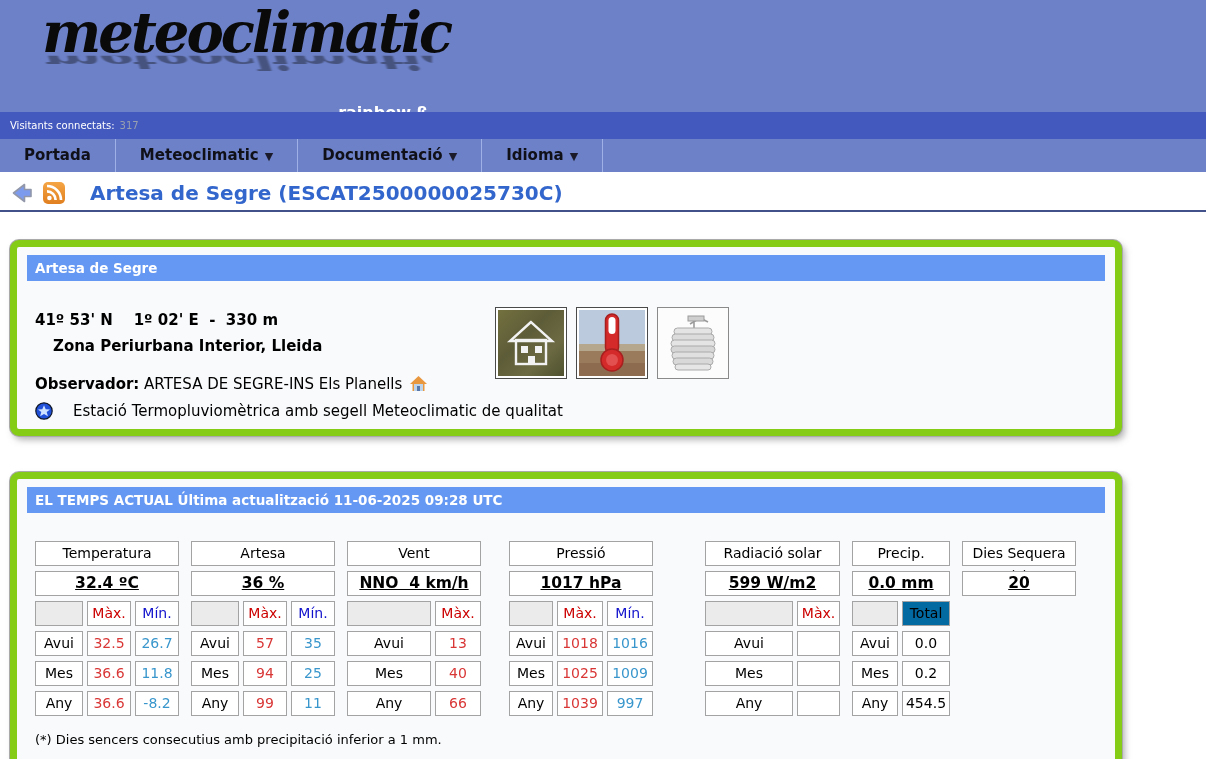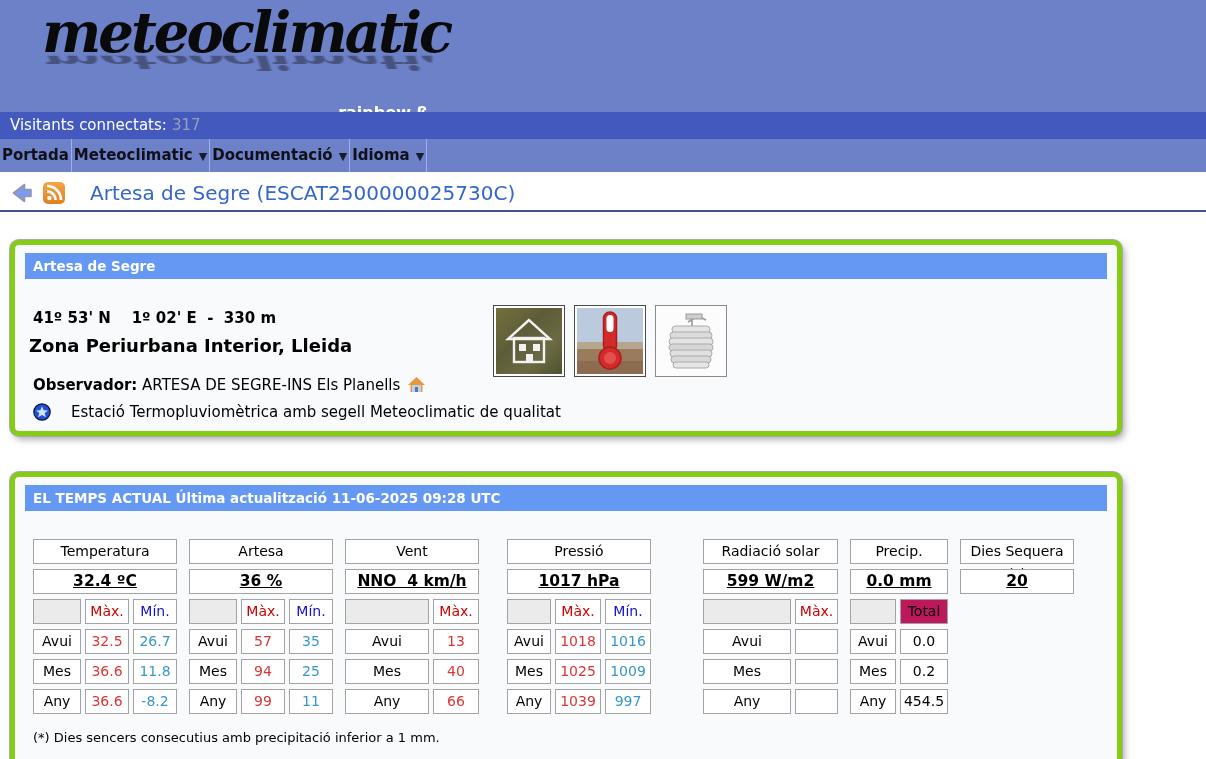--- a/index.html
+++ b/index.html
@@ -10,50 +10,50 @@
   .banner { position:absolute; left:0; top:0; width:1206px; height:112px; background:#6d81c8; }
   .logo-wrap { position:absolute; left:42px; top:2px; width:390px; text-align:center; }
   .logo-script { font-family:"DejaVu Serif", serif; font-style:italic; font-weight:bold;
                  font-size:56px; color:#0a0a0a; letter-spacing:-3px; line-height:60px; }
   .logo-reflect { transform:scaleY(-0.55); opacity:.38; filter:blur(1.3px);
                   margin-top:-14px; height:34px; overflow:hidden; }
   .logo-tag { position:absolute; right:4px; top:101px; font-size:16px; font-weight:bold; color:#ffffff; }
 
   
   .visitors { position:absolute; left:0; top:112px; width:1206px; height:27px; background:#4459bd;
-              color:#fff; font-size:15px; line-height:27px; padding-left:10px; }
+              color:#fff; font-size:10px; line-height:27px; padding-left:10px; }
   .visitors .count { color:#99a0b0; margin-left:5px; }
 
   
   .nav { position:absolute; left:0; top:139px; width:1206px; height:33px; background:#6d81c8;
          display:flex; align-items:stretch; }
-  .nav-item { color:#101018; font-size:15px; font-weight:bold; padding:0 2px; line-height:33px;
+  .nav-item { color:#101018; font-size:15px; font-weight:bold; padding:0 24px; line-height:33px;
               border-right:1px solid #9fb0e6; cursor:pointer; white-space:nowrap; }
   .nav-item .caret { font-size:11px; margin-left:6px; color:#1a1a2a; }
 
   
   .title-row { position:absolute; left:0; top:178px; width:1206px; height:33px; }
   .icon-btn { position:absolute; top:3px; width:24px; height:24px; cursor:pointer; }
   .back-btn { left:10px; }
   .rss-btn { left:42px; }
-  .page-title { position:absolute; left:90px; top:3px; font-size:20px; font-weight:normal; color:#3366cc; }
+  .page-title { position:absolute; left:90px; top:3px; font-size:20px; font-weight:bold; color:#3366cc; }
   .title-rule { position:absolute; left:0; top:210px; width:1206px; height:2px; background:#42518a; }
 
   
   .panel { position:absolute; left:10px; width:1112px; background:#f9fafc;
-           border:5px solid #84cc16; border-radius:9px;
+           border:7px solid #84cc16; border-radius:9px;
            box-shadow:0 0 0 1px #a9a9a9, 3px 4px 6px rgba(110,110,110,.5); }
   .panel-head { margin:8px 10px 0 10px; height:26px; background:#6598f2; color:#fff;
                 font-size:13.5px; font-weight:bold; line-height:26px; padding-left:8px; }
   .station-panel { top:240px; height:196px; }
   .weather-panel { top:472px; height:400px; }
 
   
   .coords { margin:30px 0 0 18px; font-size:15px; font-weight:bold; white-space:pre-wrap; }
-  .zone   { margin:8px 0 0 14px; font-size:18px; font-weight:bold; }
+  .zone   { margin:8px 0 0 36px; font-size:15px; font-weight:bold; }
   .observer { margin:20px 0 0 18px; font-size:15px; }
   .observer b { font-weight:bold; }
   .badge-line { margin:6px 0 0 18px; font-size:15px; display:flex; align-items:center; gap:20px; }
   .thumb-row { position:absolute; left:478px; top:60px; display:flex; gap:9px; }
   .thumb { width:72px; height:72px; border:1px solid #4a4a4a; background:#fff; padding:2px; cursor:pointer; }
   .thumb-inner { width:100%; height:100%; position:relative; overflow:hidden; }
   .t-house { background:linear-gradient(135deg,#73713f 0%,#5d5c38 40%,#6b6a42 70%,#4f512f 100%); }
   .t-thermo { background:linear-gradient(#bccadd 0 52%, #b4a78e 52% 62%, #9a7b5c 62% 80%, #8c6b4f 80%); }
   .t-shield { background:#fcfcfc; border-color:#8a8a8a; }
   .thumb svg { position:absolute; left:0; top:0; }
@@ -67,21 +67,21 @@
   .g-rad  { grid-template-columns:88px 43px;padding-left:40px; }
   .g-prec { grid-template-columns:46px 48px; }
   .g-dies { grid-template-columns:114px; }
   .cell { border:1px solid #a3a3a3; background:#fff; text-align:center; height:25px;
           line-height:23px; font-size:14px; color:#000; }
   .head { grid-column:1 / -1; }
   .curr { grid-column:1 / -1; font-weight:bold; font-size:15.5px; white-space:pre-wrap;text-decoration:underline; }
   .corner { background:#ebebeb; }
   .hmax { color:#cc0000; }
   .hmin { color:#1111cc; }
-  .htotal { background:#be185d; color:#000; }
+  .htotal { background:#0369a1; color:#000; }
   .vmax { color:#d93636; }
   .vmin { color:#3996cc; }
   .footnote { margin:16px 0 0 18px; font-size:13px; color:#000; }
 </style>
 </head>
 <body>
 
 <div class="banner">
   <div class="logo-wrap">
     <div class="logo-script">meteoclimatic</div>

